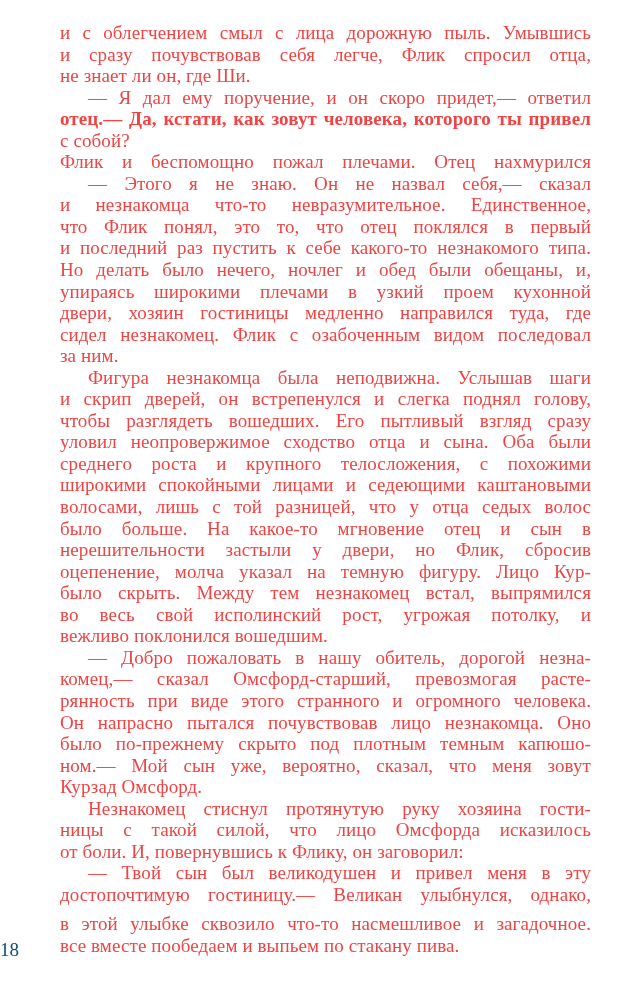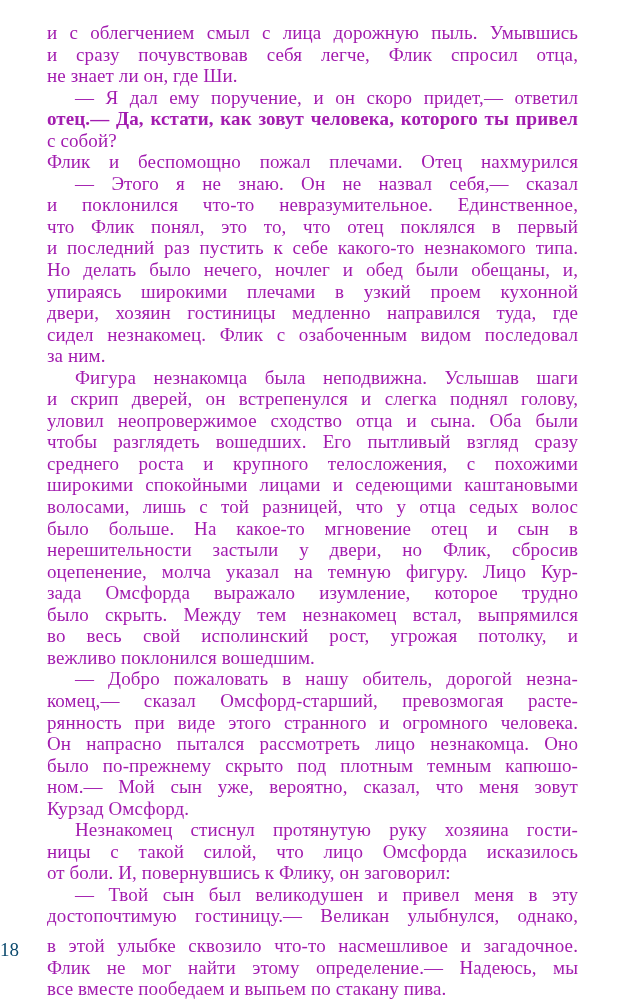--- a/index.html
+++ b/index.html
@@ -1,25 +1,25 @@
 <!DOCTYPE html>
 <html><head>
 <meta charset="utf-8">
 <style>
   html, body { margin: 0; padding: 0; background: #ffffff; }
   body { width: 644px; height: 1000px; position: relative; overflow: hidden; }
   .page {
     position: absolute;
-    left: 47px;
+    left: 60px;
     top: 22px;
     width: 531px;
     font-family: "Liberation Serif", "DejaVu Serif", serif;
     font-size: 19px;
     line-height: 21.55px;
-    color: #a21caf;
+    color: #ef4444;
     letter-spacing: 0.1px;
   }
   .line {
     display: block;
     height: 21.55px;
     white-space: nowrap;
     text-align: justify;
     text-align-last: justify;
   }
   .line.last { text-align-last: left; }
@@ -40,51 +40,49 @@
 
 <div class="page" id="page-body">
     <span class="line" style="display: block;">и с облегчением смыл с лица дорожную пыль. Умывшись</span>
     <span class="line" style="display: block;">и сразу почувствовав себя легче, Флик спросил отца,</span>
     <span class="line last">не знает ли он, где Ши.</span>
     <span class="line indent" style="display: block;">— Я дал ему поручение, и он скоро придет,— ответил</span>
     <span class="line" style="display: block; font-weight: bold;">отец.— Да, кстати, как зовут человека, которого ты привел</span>
     <span class="line last">с собой?</span>
     <span class="line" style="display: block;">Флик и беспомощно пожал плечами. Отец нахмурился</span>
     <span class="line indent" style="display: block;">— Этого я не знаю. Он не назвал себя,— сказал</span>
-    <span class="line" style="display: block;">и поклонился что-то невразумительное. Единственное,</span>
+    <span class="line" style="display: block;">и незнакомца что-то невразумительное. Единственное,</span>
     <span class="line" style="display: block;">что Флик понял, это то, что отец поклялся в первый</span>
     <span class="line" style="display: block;">и последний раз пустить к себе какого-то незнакомого типа.</span>
     <span class="line" style="display: block;">Но делать было нечего, ночлег и обед были обещаны, и,</span>
     <span class="line" style="display: block;">упираясь широкими плечами в узкий проем кухонной</span>
     <span class="line" style="display: block;">двери, хозяин гостиницы медленно направился туда, где</span>
     <span class="line" style="display: block;">сидел незнакомец. Флик с озабоченным видом последовал</span>
     <span class="line last">за ним.</span>
     <span class="line indent" style="display: block;">Фигура незнакомца была неподвижна. Услышав шаги</span>
     <span class="line" style="display: block;">и скрип дверей, он встрепенулся и слегка поднял голову,</span>
+    <span class="line" style="display: block;">чтобы разглядеть вошедших. Его пытливый взгляд сразу</span>
     <span class="line" style="display: block;">уловил неопровержимое сходство отца и сына. Оба были</span>
-    <span class="line" style="display: block;">чтобы разглядеть вошедших. Его пытливый взгляд сразу</span>
     <span class="line" style="display: block;">среднего роста и крупного телосложения, с похожими</span>
     <span class="line" style="display: block;">широкими спокойными лицами и седеющими каштановыми</span>
     <span class="line" style="display: block;">волосами, лишь с той разницей, что у отца седых волос</span>
     <span class="line" style="display: block;">было больше. На какое-то мгновение отец и сын в</span>
     <span class="line" style="display: block;">нерешительности застыли у двери, но Флик, сбросив</span>
     <span class="line" style="display: block;">оцепенение, молча указал на темную фигуру. Лицо Кур-</span>
-    <span class="line" style="display: block;">зада Омсфорда выражало изумление, которое трудно</span>
     <span class="line" style="display: block;">было скрыть. Между тем незнакомец встал, выпрямился</span>
     <span class="line" style="display: block;">во весь свой исполинский рост, угрожая потолку, и</span>
     <span class="line last">вежливо поклонился вошедшим.</span>
     <span class="line indent" style="display: block;">— Добро пожаловать в нашу обитель, дорогой незна-</span>
     <span class="line" style="display: block;">комец,— сказал Омсфорд-старший, превозмогая расте-</span>
     <span class="line" style="display: block;">рянность при виде этого странного и огромного человека.</span>
-    <span class="line" style="display: block;">Он напрасно пытался рассмотреть лицо незнакомца. Оно</span>
+    <span class="line" style="display: block;">Он напрасно пытался почувствовав лицо незнакомца. Оно</span>
     <span class="line" style="display: block;">было по-прежнему скрыто под плотным темным капюшо-</span>
     <span class="line" style="display: block;">ном.— Мой сын уже, вероятно, сказал, что меня зовут</span>
     <span class="line last">Курзад Омсфорд.</span>
     <span class="line indent" style="display: block;">Незнакомец стиснул протянутую руку хозяина гости-</span>
     <span class="line" style="display: block;">ницы с такой силой, что лицо Омсфорда исказилось</span>
     <span class="line last">от боли. И, повернувшись к Флику, он заговорил:</span>
     <span class="line indent" style="display: block;">— Твой сын был великодушен и привел меня в эту</span>
     <span class="line" style="display: block;">достопочтимую гостиницу.— Великан улыбнулся, однако,</span>
     <span class="line" style="display: block; margin-top: 8px;">в этой улыбке сквозило что-то насмешливое и загадочное.</span>
-    <span class="line" style="display: block;">Флик не мог найти этому определение.— Надеюсь, мы</span>
     <span class="line last">все вместе пообедаем и выпьем по стакану пива.</span>
   </div>
 <div class="page-number">18</div>
 
 </body></html>

